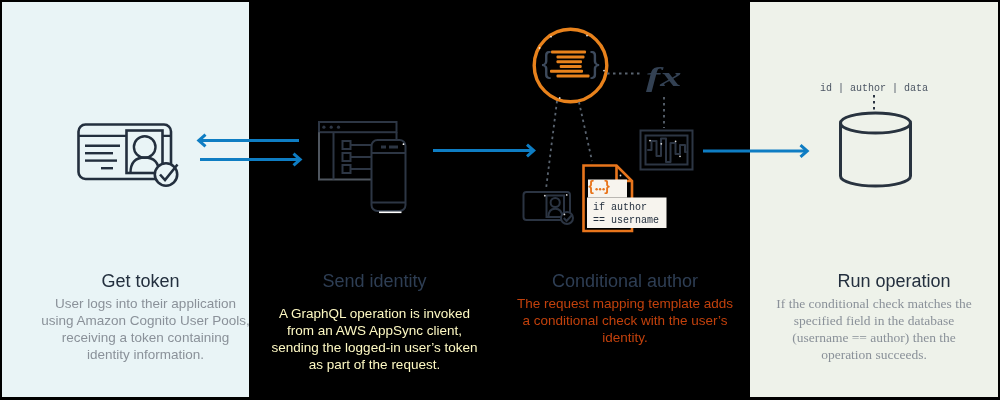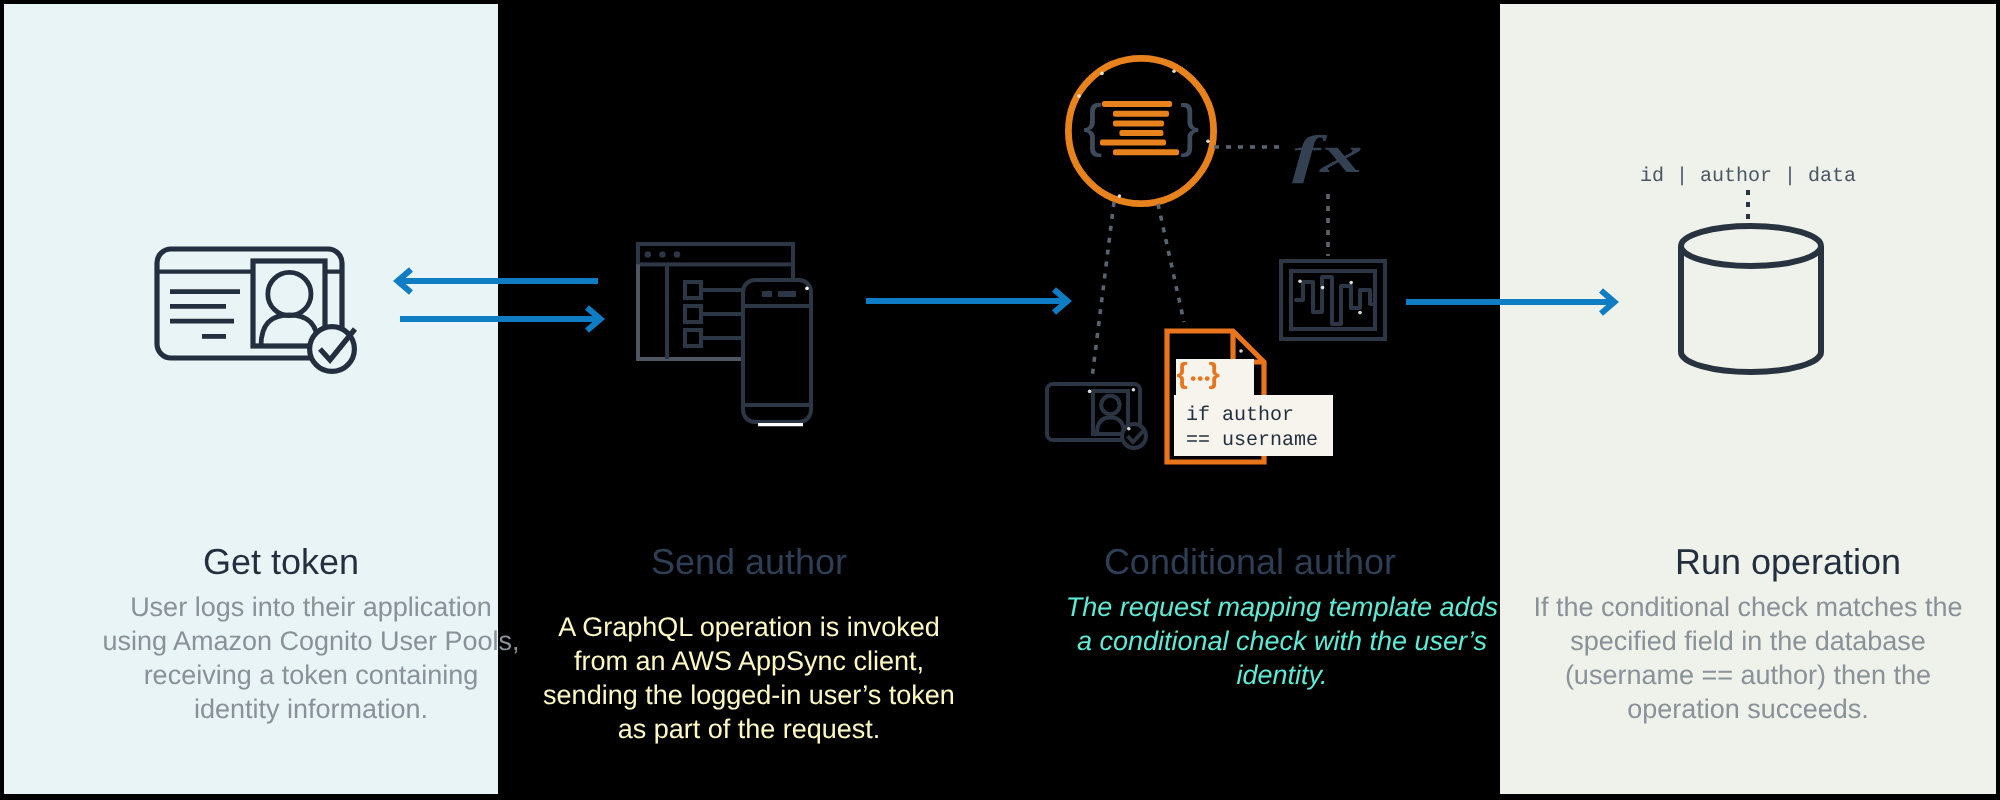--- a/index.html
+++ b/index.html
@@ -142,23 +142,23 @@
 
     <text x="874" y="90.5" text-anchor="middle" font-family="'Liberation Mono',monospace" font-size="10" fill="#4b5563">id | author | data</text>
     <line x1="874" y1="95" x2="874" y2="110" stroke="#2b3442" stroke-width="2" stroke-dasharray="2.5,3.5"></line>
     <g stroke="#28333f" fill="none" stroke-width="3">
       <ellipse cx="875.5" cy="123" rx="35" ry="10"></ellipse>
       <path d="M840.5,123 V176 A35,10 0 0 0 910.5,176 V123"></path>
     </g>
   </svg>
 
   <div class="title" style="left:2px;top:271px;width:277px;">Get token</div>
-  <div class="body" style="left:12px;top:295px;width:287px;">User logs into their application<br>using Amazon Cognito User Pools,<br>receiving a token containing<br>identity information.</div>
+  <div class="body" style="left:2px;top:295px;width:287px;">User logs into their application<br>using Amazon Cognito User Pools,<br>receiving a token containing<br>identity information.</div>
 
-  <div class="title" style="left:249px;top:271px;width:251px;color:#2e3e54;">Send author</div>
+  <div class="title" style="left:249px;top:271px;width:251px;color:#2e3e54;">Send identity</div>
   <div class="body" style="left:249px;top:295px;width:251px;color:#fef9c3;margin-top:10px;">A GraphQL operation is invoked<br>from an AWS AppSync client,<br>sending the logged-in user’s token<br>as part of the request.</div>
 
   <div class="title" style="left:500px;top:271px;width:250px;color:#2e3e54;">Conditional author</div>
-  <div class="body" style="left:516px;top:295px;width:250px;color:#5eead4;font-style:italic;">The request mapping template adds<br>a conditional check with the user’s<br>identity.</div>
+  <div class="body" style="left:500px;top:295px;width:250px;color:#c2410c;">The request mapping template adds<br>a conditional check with the user’s<br>identity.</div>
 
   <div class="title" style="left:750px;top:271px;width:288px;">Run operation</div>
-  <div class="body" style="left:750px;top:295px;width:248px;">If the conditional check matches the<br>specified field in the database<br>(username == author) then the<br>operation succeeds.</div>
+  <div class="body" style="left:750px;top:295px;width:248px;font-family:Liberation Serif, serif;">If the conditional check matches the<br>specified field in the database<br>(username == author) then the<br>operation succeeds.</div>
 </div>
 
 </body></html>

